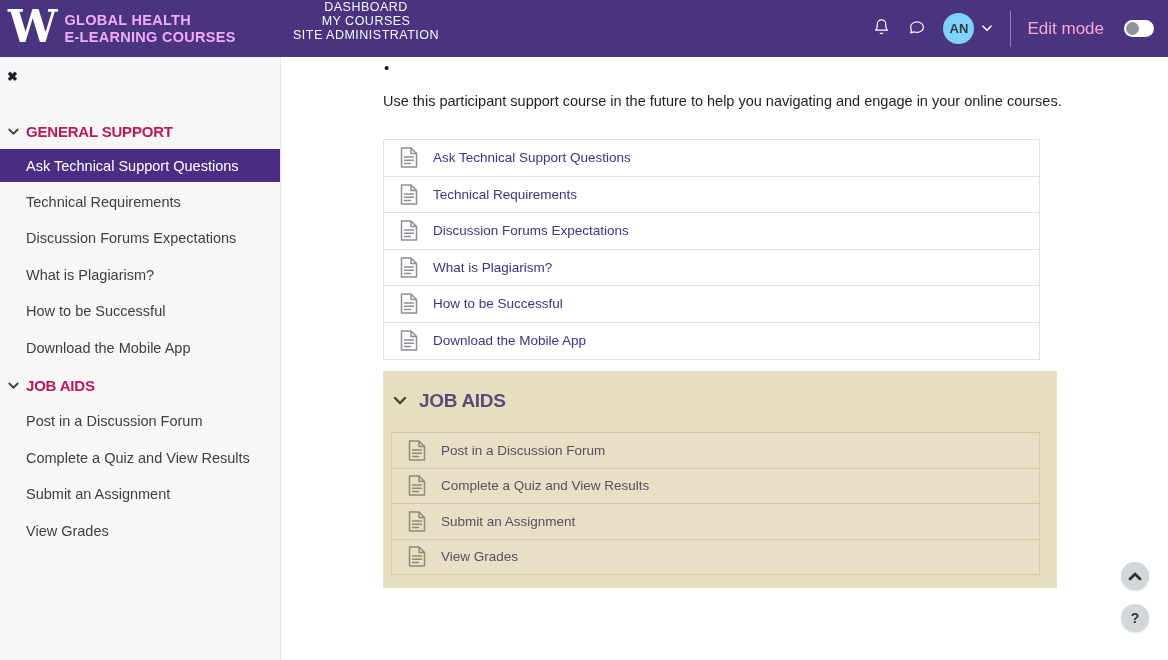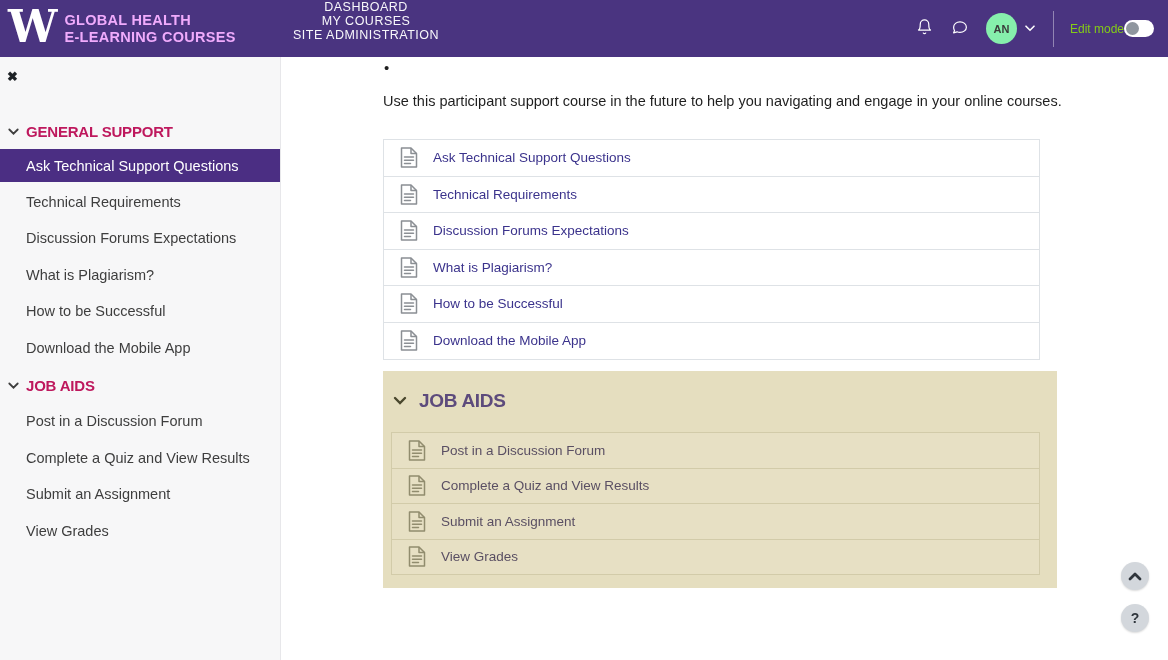--- a/index.html
+++ b/index.html
@@ -10,25 +10,25 @@
   .topbar { position:absolute; top:0; left:0; width:1168px; height:57px;
             background:var(--header-bg,#4a3480); display:flex; align-items:center; }
   .brand { display:flex; align-items:center; padding-left:8px; }
   .uw-w { font-family:"DejaVu Serif", serif; font-weight:bold; color:#fff; font-size:44px; line-height:44px; margin-top:-4px; }
   .brand-text { margin-left:7px; color:#f0abfc; font-size:14.5px; font-weight:600; letter-spacing:.3px; line-height:17px; }
   .main-nav { position:absolute; left:282px; top:0; height:57px; display:flex; align-items:center;flex-direction:column; }
   .main-nav a { color:rgba(255,255,255,.96); text-decoration:none; font-size:12.5px; letter-spacing:.5px; padding:0 11px; }
   .hdr-right { position:absolute; right:14px; top:0; height:57px; display:flex; align-items:center; }
   .icon-btn { background:none; border:none; cursor:pointer; display:flex; align-items:center; padding:0 9px; }
   .avatar-wrap { display:flex; align-items:center; margin-left:8px; cursor:pointer; }
-  .avatar { width:31px; height:31px; border-radius:50%; background:#86efac; color:#3a3a3a;
-            font-size:11px; font-weight:bold; display:flex; align-items:center; justify-content:center; }
+  .avatar { width:31px; height:31px; border-radius:50%; background:#7dd3fc; color:#3a3a3a;
+            font-size:13px; font-weight:bold; display:flex; align-items:center; justify-content:center; }
   .avatar-chev { margin-left:8px; display:flex; }
   .hdr-divider { width:1px; height:36px; background:rgba(255,255,255,.4); margin:0 16px 0 18px; }
-  .edit-label { color:#84cc16; font-size:12px; margin-right:0; }
+  .edit-label { color:#f9a8d4; font-size:17px; margin-right:20px; }
   .toggle { width:30px; height:17px; background:#fff; border-radius:9px; position:relative; border:none; cursor:pointer; }
   .toggle .knob { position:absolute; left:2px; top:2px; width:13px; height:13px; border-radius:50%; background:#8f969e; }
 
   
   .sidebar { position:absolute; top:57px; left:0; width:281px; height:603px;
              background:var(--sidebar-bg,#f7f7f8); border-right:1px solid #e7e7ea; }
   .drawer-close { background:none; border:none; cursor:pointer; margin:13px 0 0 7px;
                   font-size:13px; font-weight:bold; color:#1d2125; line-height:14px; }
   .side-sec-hdr { display:flex; align-items:center; height:22px; margin-left:8px; cursor:pointer; }
   .side-sec-hdr.first { margin-top:35px; }

